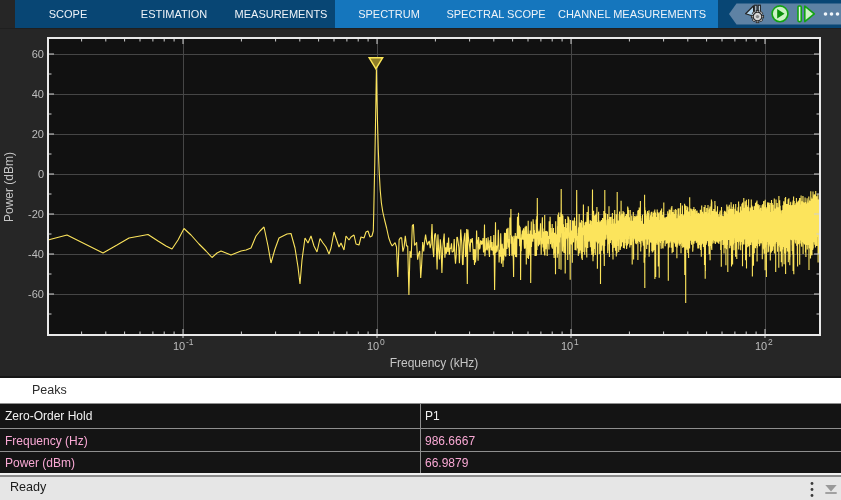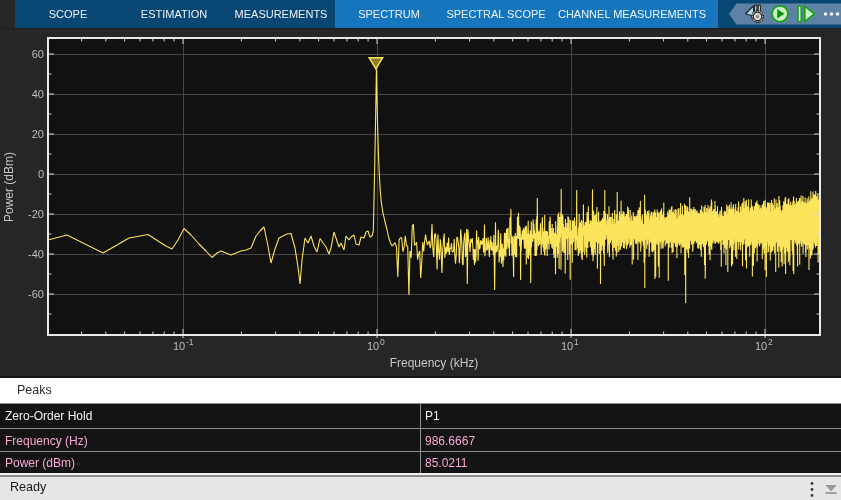--- a/index.html
+++ b/index.html
@@ -8,21 +8,21 @@
 #hl{position:absolute;left:320px;top:0;width:383px;height:28px;background:#1576bd}
 .tab{position:absolute;top:8px;transform:translateX(-50%);color:#eef3f8;
  font-size:11px;letter-spacing:0;white-space:nowrap}
 #tbsvg{position:absolute;left:0;top:0}
 #darkline{position:absolute;left:0;top:28px;width:841px;height:1px;background:#1f1f1f}
 #plot{position:absolute;left:0;top:28px}
 .tl{fill:#bdbdbd;font-size:11px;font-family:"Liberation Sans",sans-serif}
 .te{fill:#bdbdbd;font-size:8.5px;font-family:"Liberation Sans",sans-serif}
 .al{fill:#c6c6c6;font-size:12px;font-family:"Liberation Sans",sans-serif}
 #peaks{position:absolute;left:0;top:376px;width:841px;height:27px;background:#fff;
- border-top:2px solid #161616;color:#2b2b2b;font-size:12.5px;line-height:24px;padding-left:17px;box-sizing:border-box}
+ border-top:2px solid #161616;color:#2b2b2b;font-size:12.5px;line-height:24px;padding-left:32px;box-sizing:border-box}
 #tbl{position:absolute;left:0;top:403px;width:841px;height:70px;background:#141414;
  border-top:1px solid #8f8f8f}
 #s1{position:absolute;left:0;top:473px;width:841px;height:2px;background:#f2f2f2}
 #s2{position:absolute;left:0;top:475px;width:841px;height:2px;background:#8c8c8c}
 .row{position:absolute;left:0;width:841px;color:#f9a8d4;font-size:12px}
 .row .c1{position:absolute;left:5px}
 .row .c2{position:absolute;left:425px}
 #vdiv{position:absolute;left:420px;top:0;width:1px;height:69px;background:#8f8f8f}
 #r0{top:0;height:25px;line-height:25px;font-weight:normal;color:#f2f2f2;border-bottom:1px solid #8f8f8f}
 #r1{top:26px;height:22px;line-height:22px;border-bottom:1px solid #8f8f8f}
@@ -98,21 +98,21 @@
  <div class="row" id="r0">
       <span class="c1">Zero-Order Hold</span>
       <span class="c2">P1</span>
     </div>
  <div class="row" id="r1">
       <span class="c1">Frequency (Hz)</span>
       <span class="c2">986.6667</span>
     </div>
  <div class="row" id="r2">
       <span class="c1">Power (dBm)</span>
-      <span class="c2">85.0211</span>
+      <span class="c2">66.9879</span>
     </div>
  <div id="vdiv"></div>
 </div>
 <div id="s1"></div>
 <div id="s2"></div>
 <div id="status">
     <span id="ready">Ready</span>
     <svg width="38" height="23" style="position:absolute;left:803px;top:0px">
       <circle cx="9" cy="6.5" r="1.4" fill="#3a3a3a"></circle>
       <circle cx="9" cy="12.5" r="1.4" fill="#3a3a3a"></circle>

